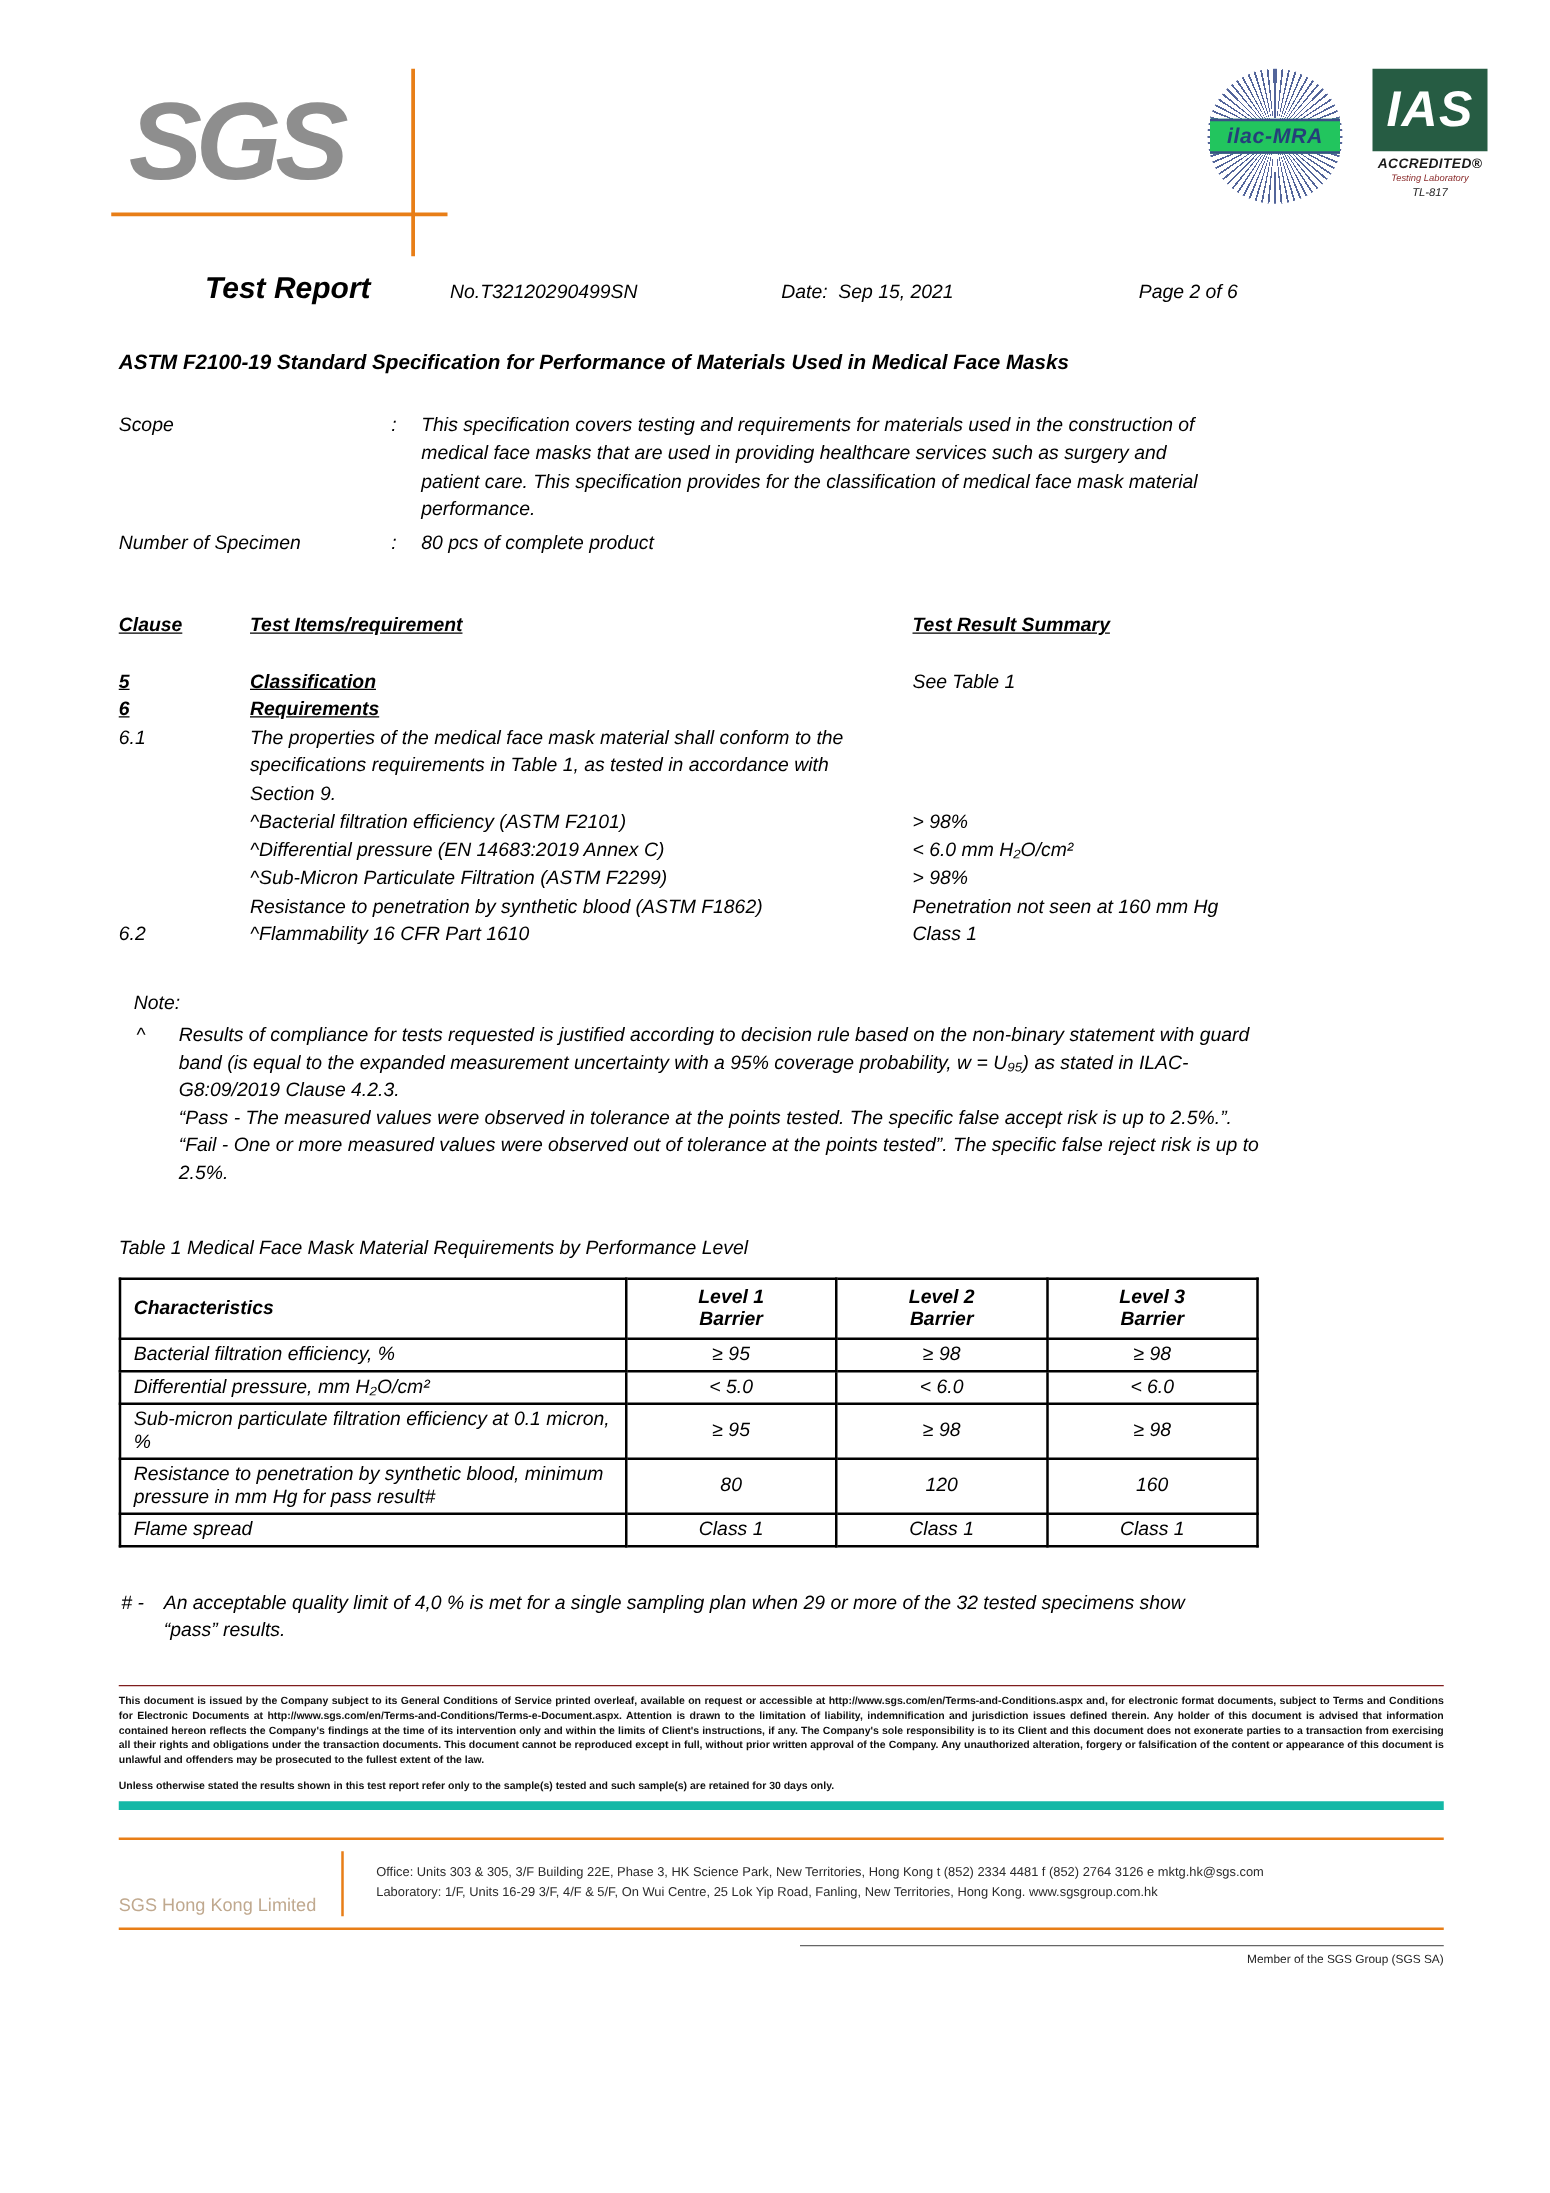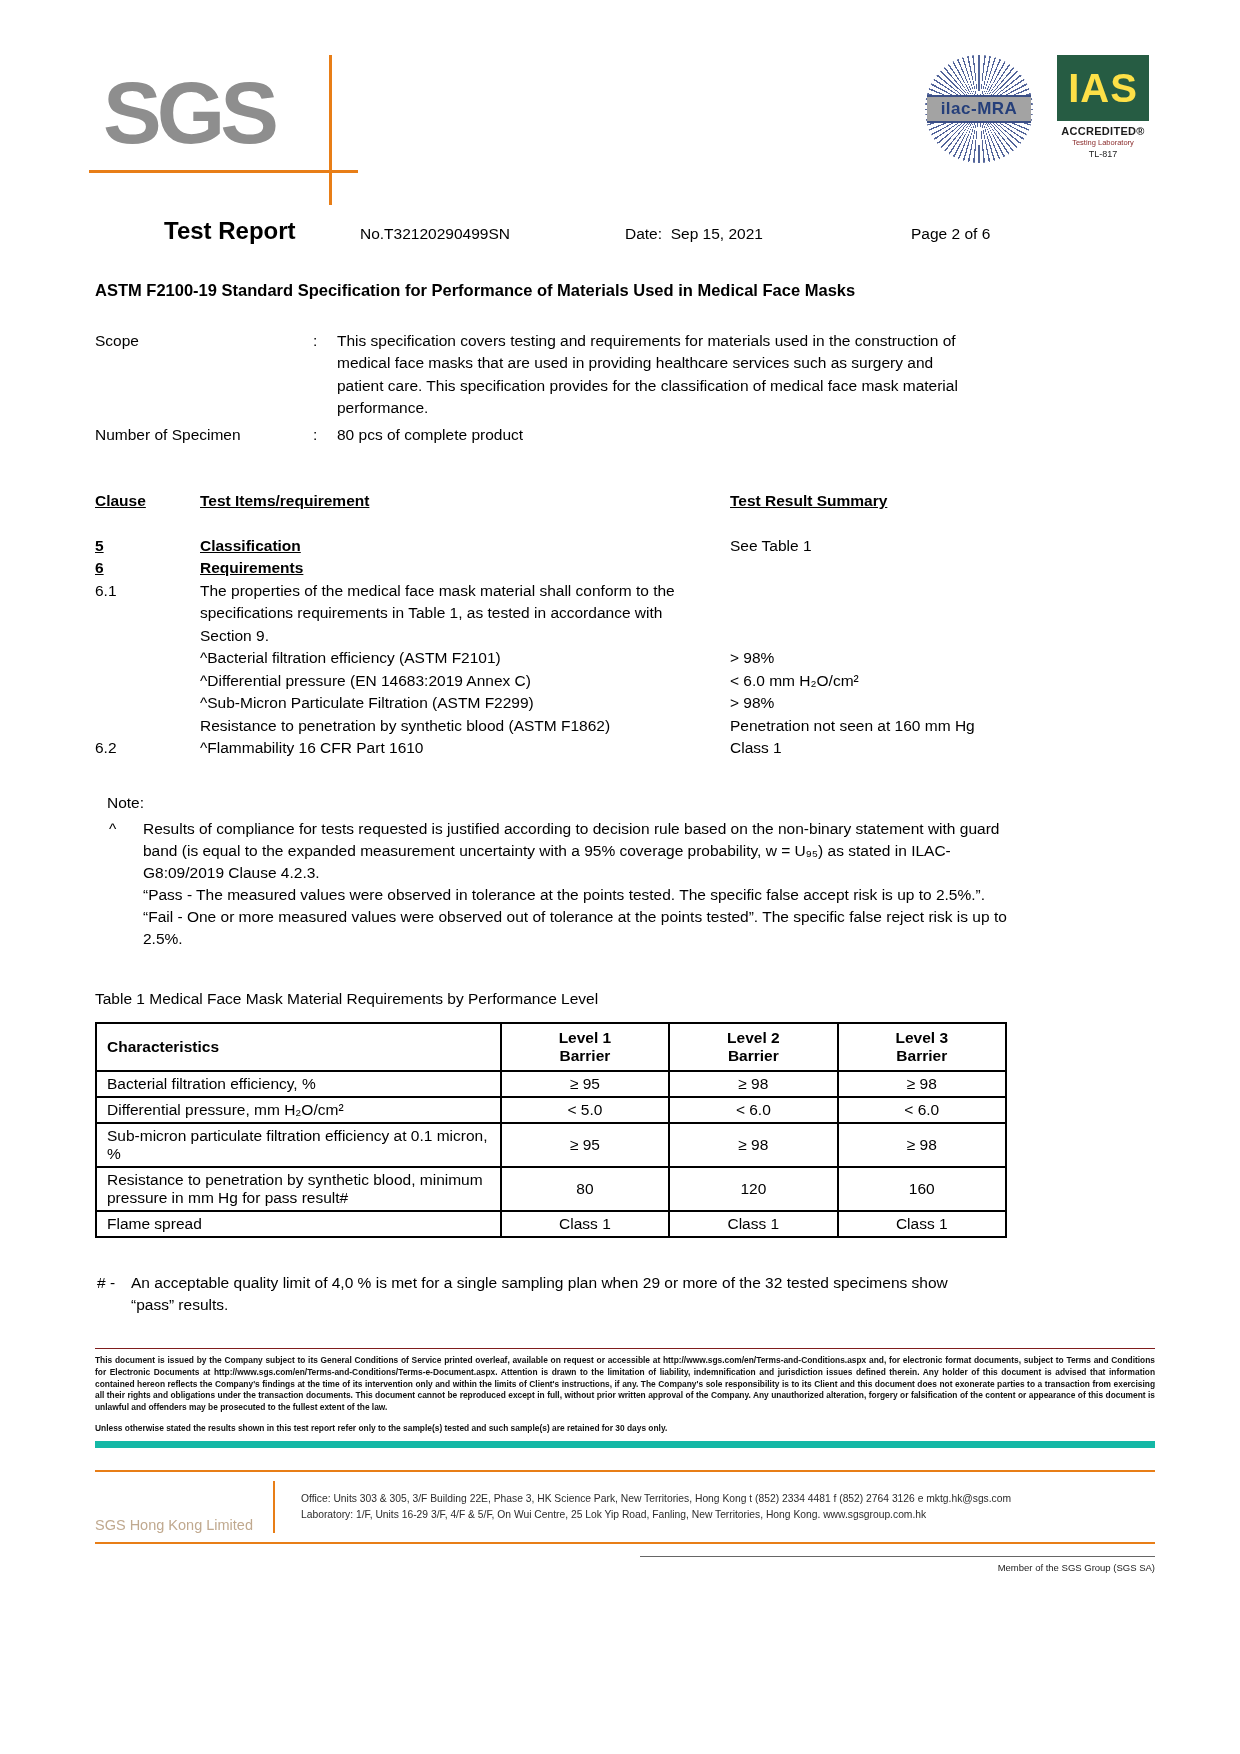--- a/index.html
+++ b/index.html
@@ -2,40 +2,40 @@
 <html><head>
 <meta charset="utf-8">
 <style>
   * { margin:0; padding:0; box-sizing:border-box; }
   html,body { background:#ffffff; }
   .page {
     width:1240px; height:1754px; background:#ffffff; position:relative;
     margin:0 auto; overflow:hidden; color:#000;
     font-family:"Liberation Sans", sans-serif;
   }
-  .inner { padding:55px 85px 0 95px; }
+  .inner { padding:55px 44px 0 95px;font-style:italic; }
 
   
   .masthead { display:flex; justify-content:space-between; align-items:flex-start; }
   .sgs-logo { position:relative; width:215px; height:112px; margin-top:14px; margin-left:8px; }
   .sgs-text { display:block; font-size:88px; font-weight:bold; color:#8e8e8e; letter-spacing:-5px; line-height:1.0; }
   .sgs-hline { position:absolute; left:-14px; right:-40px; bottom:8px; height:3px; background:#e87e17; }
   .sgs-vline { position:absolute; right:-14px; top:-14px; bottom:-24px; width:3px; background:#e87e17; }
 
   .accred { display:flex; gap:22px; align-items:flex-start; margin-right:4px; }
   .ilac { position:relative; width:108px; height:108px; }
   .ilac-burst { position:absolute; inset:0; border-radius:50%;
     background:repeating-conic-gradient(#53659a 0deg 1.6deg, #ffffff 1.6deg 5.6deg); }
-  .ilac-band { position:absolute; left:2px; right:2px; top:40px; height:28px; background:#a3a3a3;
+  .ilac-band { position:absolute; left:2px; right:2px; top:40px; height:28px; background:#22c55e;
     border-top:2px solid #3b4f86; border-bottom:2px solid #3b4f86;
     display:flex; align-items:center; justify-content:center; }
   .ilac-band span { font-size:17px; font-weight:bold; color:#253f7a; letter-spacing:0.5px; }
 
   .ias { display:flex; flex-direction:column; align-items:center; width:96px; }
-  .ias-box { width:92px; height:66px; background:#265c43; color:#fde047; display:flex;
+  .ias-box { width:92px; height:66px; background:#265c43; color:#ffffff; display:flex;
     align-items:center; justify-content:center; font-size:40px; font-weight:bold; letter-spacing:1px; }
   .ias-accredited { margin-top:4px; font-size:11px; font-weight:bold; color:#1c1c1c; letter-spacing:0.3px; }
   .ias-lab { font-size:7.5px; color:#8a2b2b; margin-top:1px; }
   .ias-code { font-size:9px; color:#222; margin-top:2px; }
 
   
   .report-line { display:flex; align-items:baseline; margin-top:36px; padding-left:55px; }
   .rl-title { font-size:24px; font-weight:bold; width:196px;margin-left:14px; }
   .rl-no { font-size:15.5px; width:265px; }
   .rl-date { font-size:15.5px; width:286px; }

